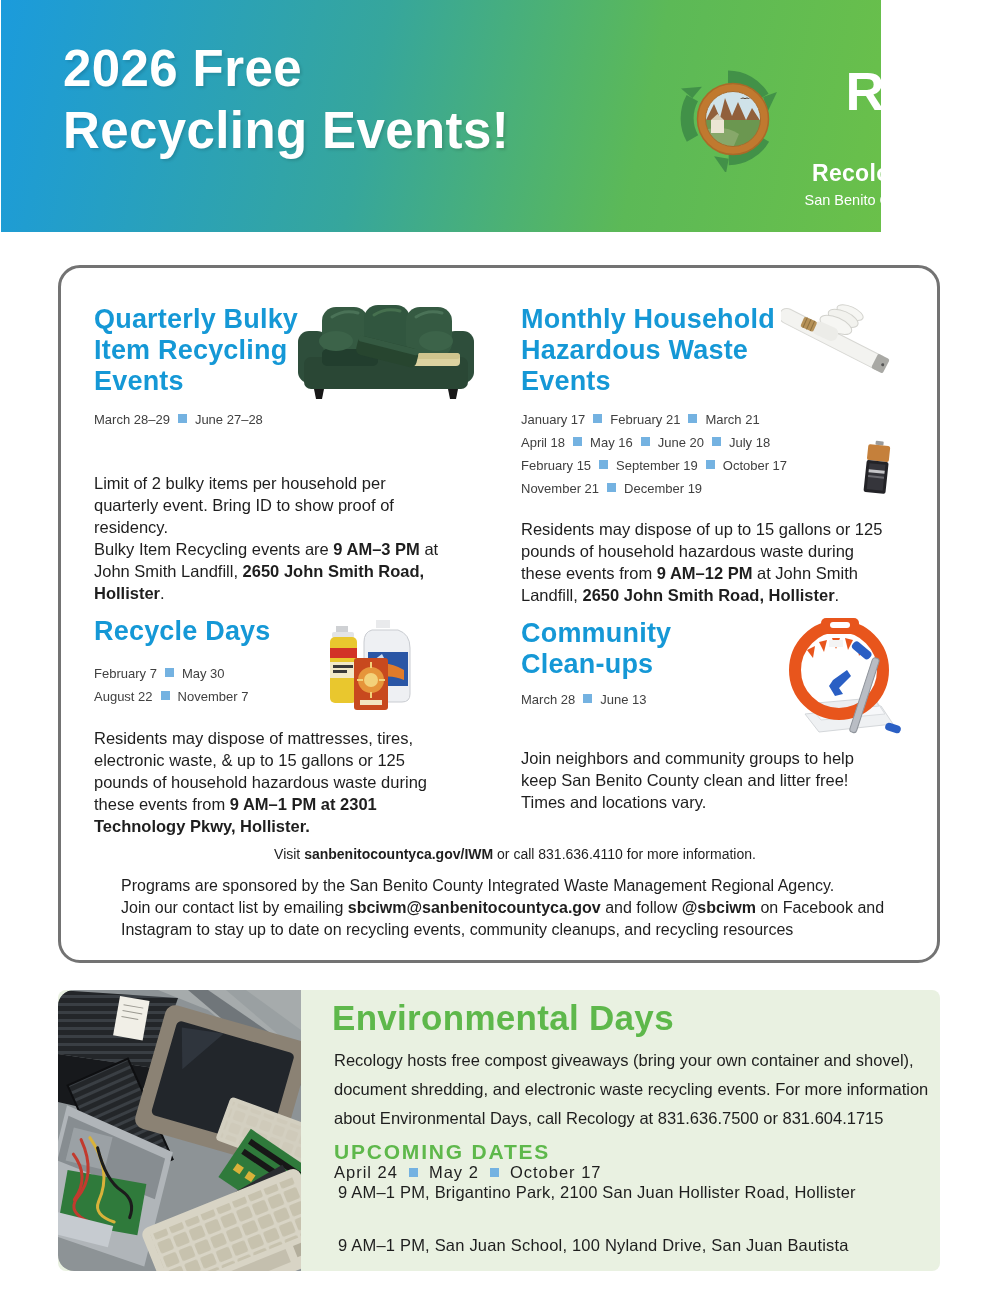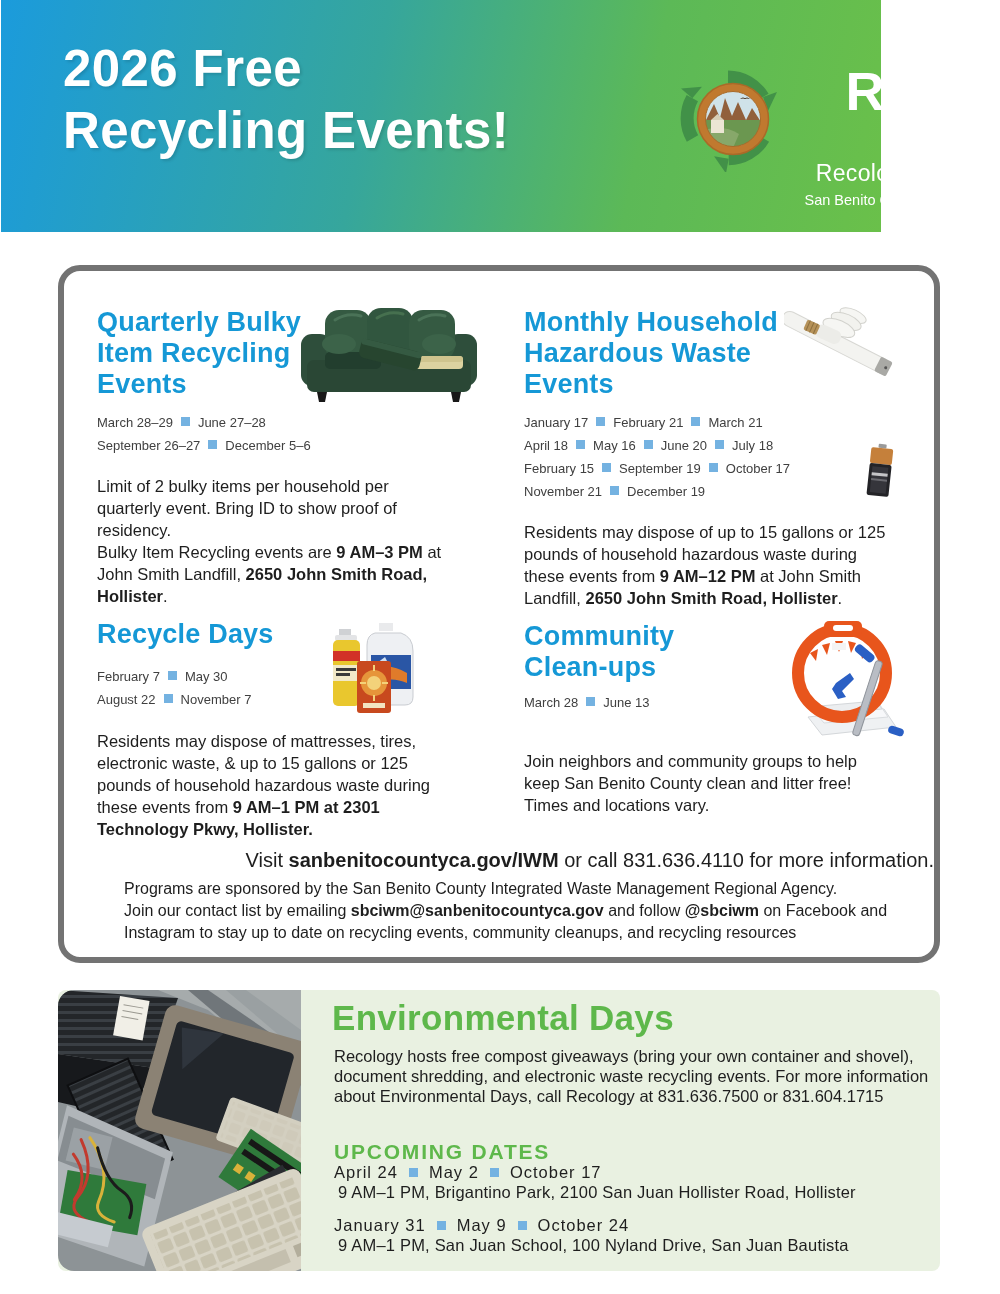--- a/index.html
+++ b/index.html
@@ -12,26 +12,26 @@
   
   .hero{position:absolute;left:1px;top:0;width:880px;height:232px;
         background:linear-gradient(102deg,#1b9bdc 0%,#36a69c 42%,#5cb957 72%,#6ac04a 100%)}
   .hero-title{position:absolute;left:62px;top:38px;font-size:51px;line-height:62px;font-weight:bold;
         color:#fff;white-space:pre-line;letter-spacing:.4px;text-shadow:2px 2px 3px rgba(0,0,0,.13)}
   .emblem{position:absolute;left:677px;top:64px;width:101px;height:108px}
   .emblem svg{display:block;width:100%;height:100%}
   .recology{position:absolute;left:798px;top:64px;width:132px;height:150px;color:#fff;text-align:center}
   .r-mark{position:absolute;top:0;left:0;right:0;font-size:54px;line-height:54px;font-weight:bold}
   .r-leaf{position:absolute;top:0;left:88px;width:22px;height:26px}
-  .r-name{position:absolute;top:96px;left:0;right:0;font-size:23px;font-weight:normal;letter-spacing:.3px}
+  .r-name{position:absolute;top:96px;left:0;right:0;font-size:23px;font-weight:bold;letter-spacing:.3px}
   .r-region{position:absolute;top:128px;left:0;right:0;font-size:14.5px}
 
   
   .events-box{position:absolute;left:58px;top:265px;width:882px;height:698px;background:#fff;
-        border:6px solid #737373;border-radius:22px}
+        border:3px solid #737373;border-radius:22px}
   .sec-title{position:absolute;font-size:27px;line-height:31px;font-weight:bold;color:#1598d6;
         white-space:pre-line;letter-spacing:.2px}
   .t-bulky{left:33px;top:36px;width:230px}
   .t-hhw{left:460px;top:36px;width:260px}
   .t-recycle{left:33px;top:348px;width:260px}
   .t-cleanups{left:460px;top:350px;width:230px}
 
   .dates{position:absolute;font-size:13px;color:#404040}
   .date-line{line-height:23px;white-space:nowrap}
   .sq{display:inline-block;width:9px;height:9px;background:#74b2e1;margin:0 8px;vertical-align:1px}
@@ -47,29 +47,29 @@
   .p-cleanups{left:460px;top:479px;width:342px}
 
   .img{position:absolute}
   .img svg{display:block;width:100%;height:100%}
   .img-couch{left:235px;top:33px;width:180px;height:100px}
   .img-bulb{left:720px;top:32px;width:112px;height:84px}
   .img-battery{left:800px;top:172px;width:32px;height:56px}
   .img-products{left:263px;top:350px;width:92px;height:94px}
   .img-grabber{left:716px;top:350px;width:154px;height:120px}
 
-  .visit{position:absolute;left:0;top:578px;width:100%;text-align:right;font-size:20px}
+  .visit{position:absolute;left:16px;top:578px;width:100%;text-align:center;font-size:14px}
   .sponsor{position:absolute;left:60px;top:607px;width:778px;font-size:16px;line-height:22px}
 
   
   .env-box{position:absolute;left:58px;top:990px;width:882px;height:281px;background:#e9f1e1;border-radius:8px}
   .env-photo{position:absolute;left:0;top:0;width:243px;height:281px;border-radius:16px 0 0 16px;overflow:hidden}
   .env-photo svg{display:block;width:100%;height:100%}
   .env-title{position:absolute;left:274px;top:8px;font-size:35px;font-weight:bold;color:#5eb84b;letter-spacing:.3px}
-  .env-body{position:absolute;left:276px;top:56px;width:602px;font-size:16.5px;line-height:20px}
+  .env-body{position:absolute;left:276px;top:56px;width:602px;font-size:16.5px;line-height:29px}
   .env-upcoming{position:absolute;left:276px;top:150px;font-size:21px;font-weight:bold;color:#5eb84b;letter-spacing:1.8px}
   .env-dates{position:absolute;left:276px;font-size:16.5px;letter-spacing:1px}
   .env-dates .sq{margin:0 11px}
   .env-loc{position:absolute;left:280px;font-size:16.5px;font-weight:normal;letter-spacing:.2px;white-space:nowrap}
   .e1d{top:171px}.e1l{top:193px}.e2d{top:224px}.e2l{top:246px}
 </style>
 </head>
 <body>
 
 <header class="hero">
@@ -145,21 +145,20 @@
           <rect x="60" y="42" width="62" height="6" rx="3" fill="#355a42"></rect>
         </g>
         <ellipse cx="40" cy="40" rx="17" ry="10" fill="#3c6349"></ellipse>
         <ellipse cx="140" cy="40" rx="17" ry="10" fill="#3c6349"></ellipse>
         <path d="M18 88 l10 0 -2 10 -6 0 z" fill="#181818"></path>
         <path d="M152 88 l10 0 -2 10 -6 0 z" fill="#181818"></path>
       </svg>
     </div>
     <div class="dates d-bulky">
         <div class="date-line"><span>March 28–29</span><span class="sq"></span><span>June 27–28</span></div>
-        <div class="date-line"><span>September 26–27</span><span class="sq"></span><span>December 5–6</span></div>
       </div>
     <p class="body-p p-bulky"><span>Limit of 2 bulky items per household per quarterly event. Bring ID to show proof of residency.</span><br><span>Bulky Item Recycling events are </span><span class="b">9 AM–3 PM</span><span> at John Smith Landfill, </span><span class="b">2650 John Smith Road, Hollister</span><span>.</span></p>
   </article>
 
   <article>
     <h2 class="sec-title t-hhw">Monthly Household
 Hazardous Waste
 Events</h2>
     <div class="img img-bulb">
       <svg viewBox="0 0 112 84" aria-hidden="true">
@@ -358,17 +357,14 @@
   </div>
 
   <h2 class="env-title">Environmental Days</h2>
   <p class="env-body">Recology hosts free compost giveaways (bring your own container and shovel), document shredding, and electronic waste recycling events. For more information about Environmental Days, call Recology at 831.636.7500 or 831.604.1715</p>
   <h3 class="env-upcoming">UPCOMING DATES</h3>
 
   <div class="env-dates e1d">
       <div class="date-line"><span>April 24</span><span class="sq"></span><span>May 2</span><span class="sq"></span><span>October 17</span></div>
     </div>
   <div class="env-loc e1l">9 AM–1 PM, Brigantino Park, 2100 San Juan Hollister Road, Hollister</div>
-  <div class="env-dates e2d">
-      <div class="date-line"><span>January 31</span><span class="sq"></span><span>May 9</span><span class="sq"></span><span>October 24</span></div>
-    </div>
   <div class="env-loc e2l">9 AM–1 PM, San Juan School, 100 Nyland Drive, San Juan Bautista</div>
 </section>
 
 </body></html>

